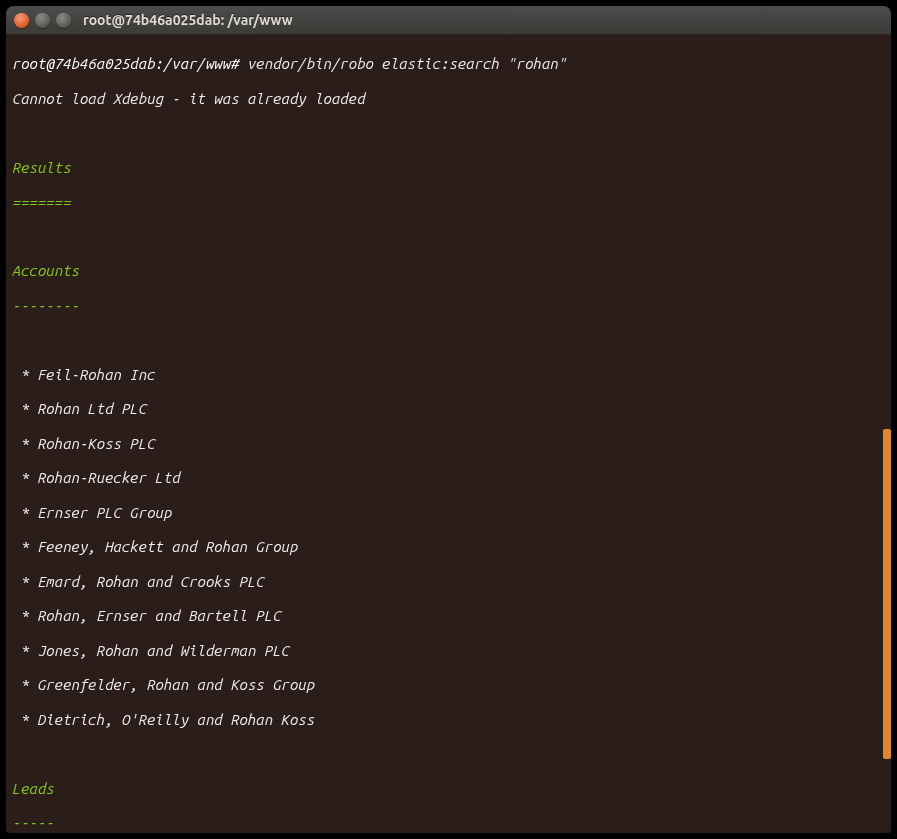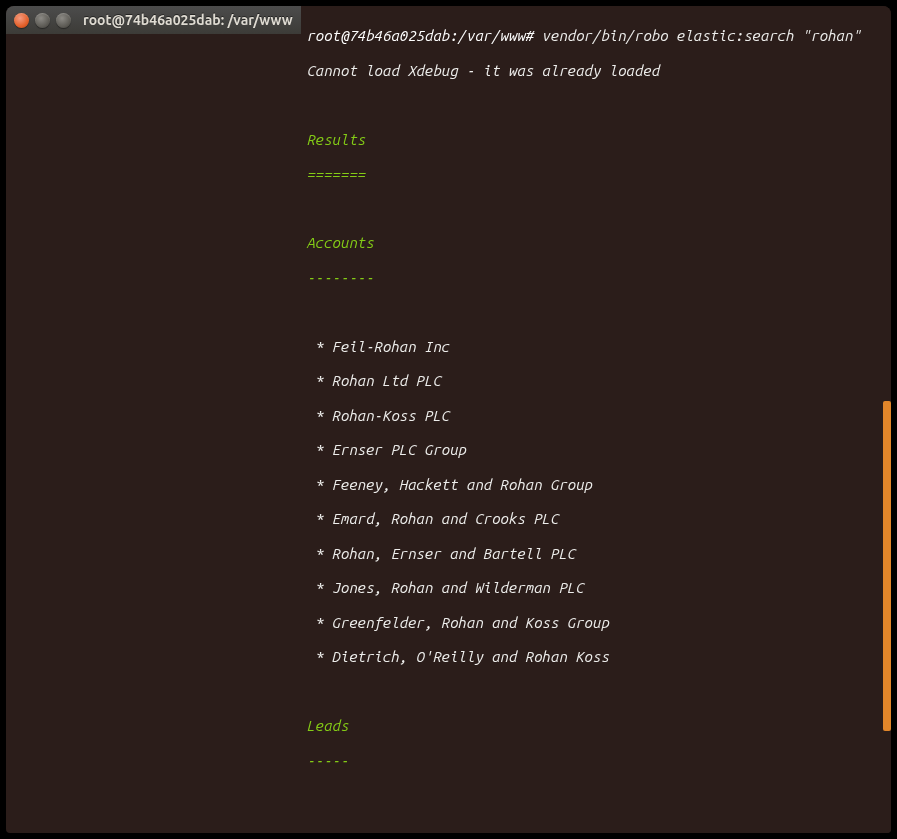--- a/index.html
+++ b/index.html
@@ -17,21 +17,21 @@
     position: absolute;
     top: 6px;
     left: 6px;
     right: 6px;
     bottom: 6px;
     border-radius: 8px 8px 4px 4px;
     overflow: hidden;
     box-shadow: 0 0 8px rgba(0,0,0,0.8);
     background: #2b1d1a;
     display: flex;
-    flex-direction: row;
+    flex-direction: column;
   }
   .titlebar {
     height: 28px;
     background: linear-gradient(to bottom, #4c4c4c 0%, #3c3b37 100%);
     display: flex;
     align-items: center;
     padding: 0 8px;
     flex-shrink: 0;
   }
   .win-btn {
@@ -107,20 +107,21 @@
 <div class="line"> </div>
 <div class="line heading">Results</div>
 <div class="line heading">=======</div>
 <div class="line"> </div>
 <div class="line heading">Accounts</div>
 <div class="line heading">--------</div>
 <div class="line"> </div>
 <div class="line"> * Feil-Rohan Inc</div>
 <div class="line"> * Rohan Ltd PLC</div>
 <div class="line"> * Rohan-Koss PLC</div>
+<div class="line"> * Rohan-Ruecker Ltd</div>
 <div class="line"> * Ernser PLC Group</div>
 <div class="line"> * Feeney, Hackett and Rohan Group</div>
 <div class="line"> * Emard, Rohan and Crooks PLC</div>
 <div class="line"> * Rohan, Ernser and Bartell PLC</div>
 <div class="line"> * Jones, Rohan and Wilderman PLC</div>
 <div class="line"> * Greenfelder, Rohan and Koss Group</div>
 <div class="line"> * Dietrich, O'Reilly and Rohan Koss</div>
 <div class="line"> </div>
 <div class="line heading">Leads</div>
 <div class="line heading">-----</div>

